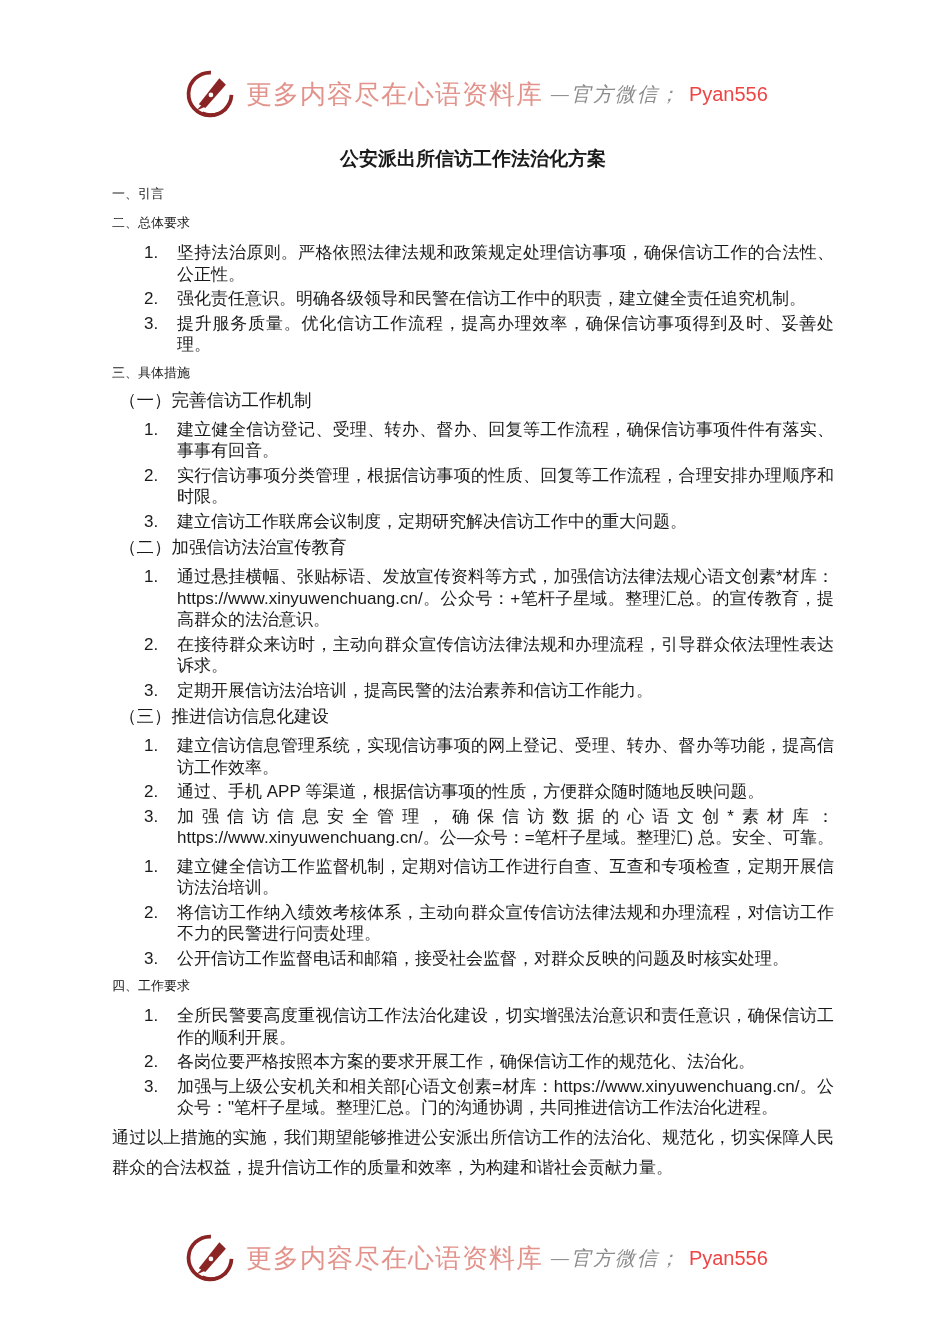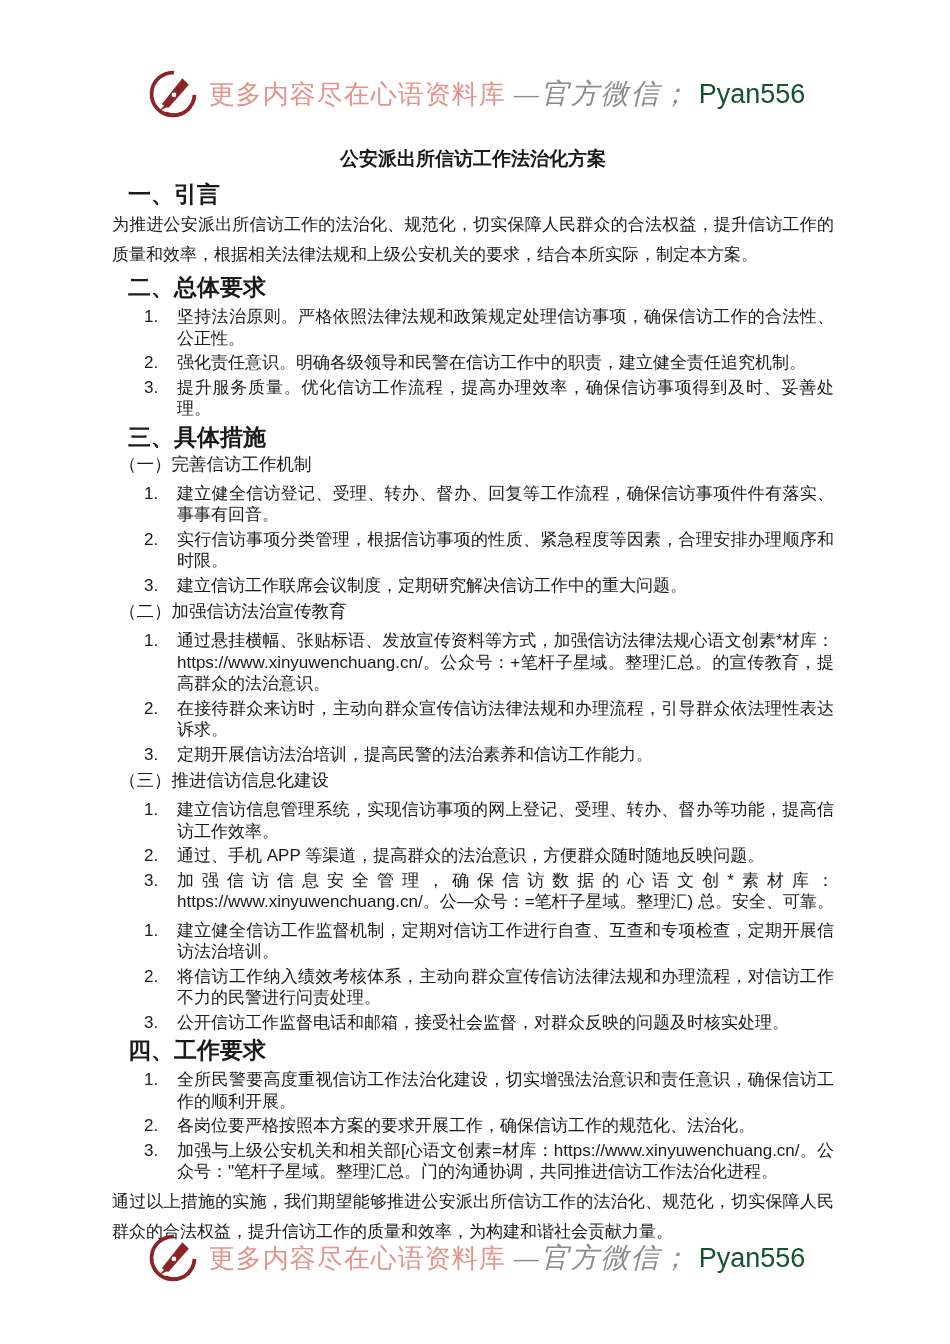--- a/index.html
+++ b/index.html
@@ -24,45 +24,44 @@
   .watermark.header { top:66px; }
   .watermark.footer { top:1230px; }
   .wm-logo { width:56px; height:56px; flex:0 0 auto; display:block; }
   .wm-brand {
     font-family:"Liberation Serif","DejaVu Serif",serif;
     font-size:26px; color:#e2938c; letter-spacing:1px;
   }
   .wm-wechat {
     font-family:"Liberation Serif","DejaVu Serif",serif;
     font-style:italic;
-    font-size:28px; color:#8c8c8c; letter-spacing:2px;
+    font-size:20px; color:#8c8c8c; letter-spacing:2px;
   }
   .wm-id {
     font-family:"Liberation Sans","DejaVu Sans",sans-serif;
-    font-size:27px; color:#14532d;
+    font-size:20px; color:#ef4444;
   }
 
   
   .doc {
     position:absolute;
     top:146px; left:112px; width:722px;
     font-size:17px; line-height:22px;
     text-align:justify;
   }
   .doc-title {
     text-align:center;
     font-size:19px; font-weight:bold;
     line-height:26px;
     margin-bottom:10px;
   }
   .sec-heading {
-    font-size:23px; line-height:24px;
-    margin:5px 0 3px 16px;
+    font-size:13px; line-height:24px;
+    margin:5px 0 3px 0;
     text-align:left;
-    font-weight:bold;
   }
   .sub-heading {
     font-size:17.5px; line-height:24px;
     margin:3px 0 2px 7px;
     text-align:left;
     font-family:Liberation Serif, serif;
   }
   .doc p.para {
     line-height:30px;
     margin:4px 0 5px 0;
@@ -101,49 +100,48 @@
     </svg>
     <span class="wm-brand">更多内容尽在心语资料库</span>
     <span class="wm-wechat">—官方微信；</span>
     <span class="wm-id">Pyan556</span>
   </div>
 
   <div class="doc">
     <div class="doc-title">公安派出所信访工作法治化方案</div>
 
     <div class="sec-heading">一、引言</div>
-    <p class="para">为推进公安派出所信访工作的法治化、规范化，切实保障人民群众的合法权益，提升信访工作的质量和效率，根据相关法律法规和上级公安机关的要求，结合本所实际，制定本方案。</p>
 
     <div class="sec-heading">二、总体要求</div>
     <ol class="items">
       <li>坚持法治原则。严格依照法律法规和政策规定处理信访事项，确保信访工作的合法性、公正性。</li>
       <li>强化责任意识。明确各级领导和民警在信访工作中的职责，建立健全责任追究机制。</li>
       <li>提升服务质量。优化信访工作流程，提高办理效率，确保信访事项得到及时、妥善处理。</li>
     </ol>
 
     <div class="sec-heading">三、具体措施</div>
 
     <div class="sub-heading">（一）完善信访工作机制</div>
     <ol class="items">
       <li>建立健全信访登记、受理、转办、督办、回复等工作流程，确保信访事项件件有落实、事事有回音。</li>
-      <li>实行信访事项分类管理，根据信访事项的性质、紧急程度等因素，合理安排办理顺序和时限。</li>
+      <li>实行信访事项分类管理，根据信访事项的性质、回复等工作流程，合理安排办理顺序和时限。</li>
       <li>建立信访工作联席会议制度，定期研究解决信访工作中的重大问题。</li>
     </ol>
 
     <div class="sub-heading">（二）加强信访法治宣传教育</div>
     <ol class="items">
       <li>通过悬挂横幅、张贴标语、发放宣传资料等方式，加强信访法律法规心语文创素*材库：https://www.xinyuwenchuang.cn/。公众号：+笔杆子星域。整理汇总。的宣传教育，提高群众的法治意识。</li>
       <li>在接待群众来访时，主动向群众宣传信访法律法规和办理流程，引导群众依法理性表达诉求。</li>
       <li>定期开展信访法治培训，提高民警的法治素养和信访工作能力。</li>
     </ol>
 
     <div class="sub-heading">（三）推进信访信息化建设</div>
     <ol class="items">
       <li>建立信访信息管理系统，实现信访事项的网上登记、受理、转办、督办等功能，提高信访工作效率。</li>
-      <li>通过、手机 APP 等渠道，提高群众的法治意识，方便群众随时随地反映问题。</li>
+      <li>通过、手机 APP 等渠道，根据信访事项的性质，方便群众随时随地反映问题。</li>
       <li>加强信访信息安全管理，确保信访数据的心语文创*素材库：https://www.xinyuwenchuang.cn/。公—众号：=笔杆子星域。整理汇) 总。安全、可靠。</li>
     </ol>
 
     <ol class="items">
       <li>建立健全信访工作监督机制，定期对信访工作进行自查、互查和专项检查，定期开展信访法治培训。</li>
       <li>将信访工作纳入绩效考核体系，主动向群众宣传信访法律法规和办理流程，对信访工作不力的民警进行问责处理。</li>
       <li>公开信访工作监督电话和邮箱，接受社会监督，对群众反映的问题及时核实处理。</li>
     </ol>
 
     <div class="sec-heading">四、工作要求</div>

